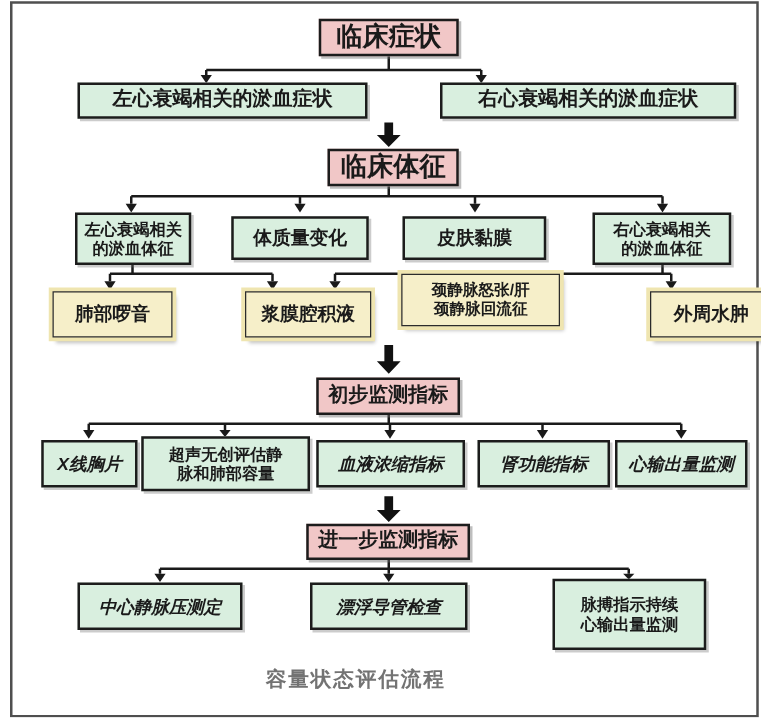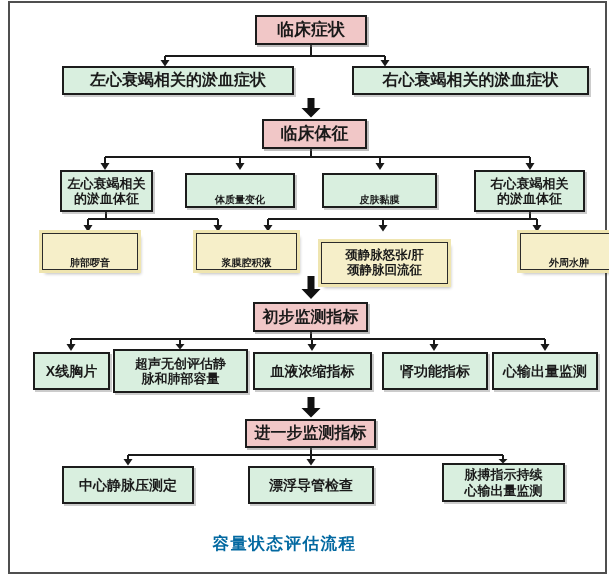--- a/index.html
+++ b/index.html
@@ -9,24 +9,24 @@
   svg.wires{position:absolute;left:0;top:0;width:609px;height:574px;pointer-events:none;}
   .node{position:absolute;display:flex;flex-direction:column;align-items:center;justify-content:center;
         text-align:center;font-weight:bold;line-height:1.18;box-sizing:border-box;}
   .node span{display:block;white-space:nowrap;}
   .pink{background:#f1c7c7;border:2px solid #1c1c1c;box-shadow:2px 2px 0 rgba(110,110,110,.45);}
   .green{background:#d9efdf;border:2px solid #1c1c1c;box-shadow:2px 2px 0 rgba(110,110,110,.35);}
   .yellow{background:#f6efc9;border:1.5px solid #2b2b2b;
           box-shadow:0 0 0 3px #efe5b0, 3px 4px 3px rgba(0,0,0,.25);}
   .caption{position:absolute;left:0;top:533px;width:569px;text-align:center;
            font-family:"DejaVu Serif",serif;font-weight:bold;font-size:16.5px;
-           color:#0369a1;letter-spacing:1.5px;}
+           color:#737373;letter-spacing:1.5px;}
   
-  .fz17{font-size:17px;} .fz16{font-size:16px;} .fz15{font-size:10px;justify-content:flex-end;}
-  .fz14{font-size:14px;} .fz13{font-size:13px;} .fz12{font-size:12.5px;}
+  .fz17{font-size:21px;} .fz16{font-size:16px;} .fz15{font-size:15px;}
+  .fz14{font-size:14px;font-style:italic;} .fz13{font-size:13px;} .fz12{font-size:12.5px;}
 </style>
 </head>
 <body>
 
 <div id="screen">
   <div class="frame"></div>
 
   <svg class="wires" viewBox="0 0 609 574" xmlns="http://www.w3.org/2000/svg">
     <g stroke="#1a1a1a" stroke-width="2" fill="none">
 
@@ -100,21 +100,21 @@
     <span>右心衰竭相关</span>
     <span>的淤血体征</span>
   </div>
 
   <div class="node yellow fz15" style="left:42px;top:233px;width:96px;height:37px;">
     <span>肺部啰音</span>
   </div>
   <div class="node yellow fz15" style="left:196px;top:233px;width:101px;height:37px;">
     <span>浆膜腔积液</span>
   </div>
-  <div class="node yellow fz12" style="left:321px;top:242px;width:127px;height:42px;">
+  <div class="node yellow fz12" style="left:321px;top:219px;width:127px;height:42px;">
     <span>颈静脉怒张/肝</span>
     <span>颈静脉回流征</span>
   </div>
   <div class="node yellow fz15" style="left:488px;top:233px;width:98px;height:37px;margin-left:32px;">
     <span>外周水肿</span>
   </div>
 
   <div class="node pink fz16" style="left:253px;top:302px;width:115px;height:30px;">
     <span>初步监测指标</span>
   </div>
@@ -139,19 +139,19 @@
   <div class="node pink fz16" style="left:245px;top:419px;width:131px;height:29px;">
     <span>进一步监测指标</span>
   </div>
 
   <div class="node green fz14" style="left:62px;top:466px;width:132px;height:38px;">
     <span>中心静脉压测定</span>
   </div>
   <div class="node green fz14" style="left:248px;top:466px;width:126px;height:38px;">
     <span>漂浮导管检查</span>
   </div>
-  <div class="node green fz13" style="left:442px;top:463px;width:123px;height:39px;">
+  <div class="node green fz13" style="left:442px;top:463px;width:123px;height:57px;">
     <span>脉搏指示持续</span>
     <span>心输出量监测</span>
   </div>
 
   <div class="caption">容量状态评估流程</div>
 </div>
 
 </body></html>

